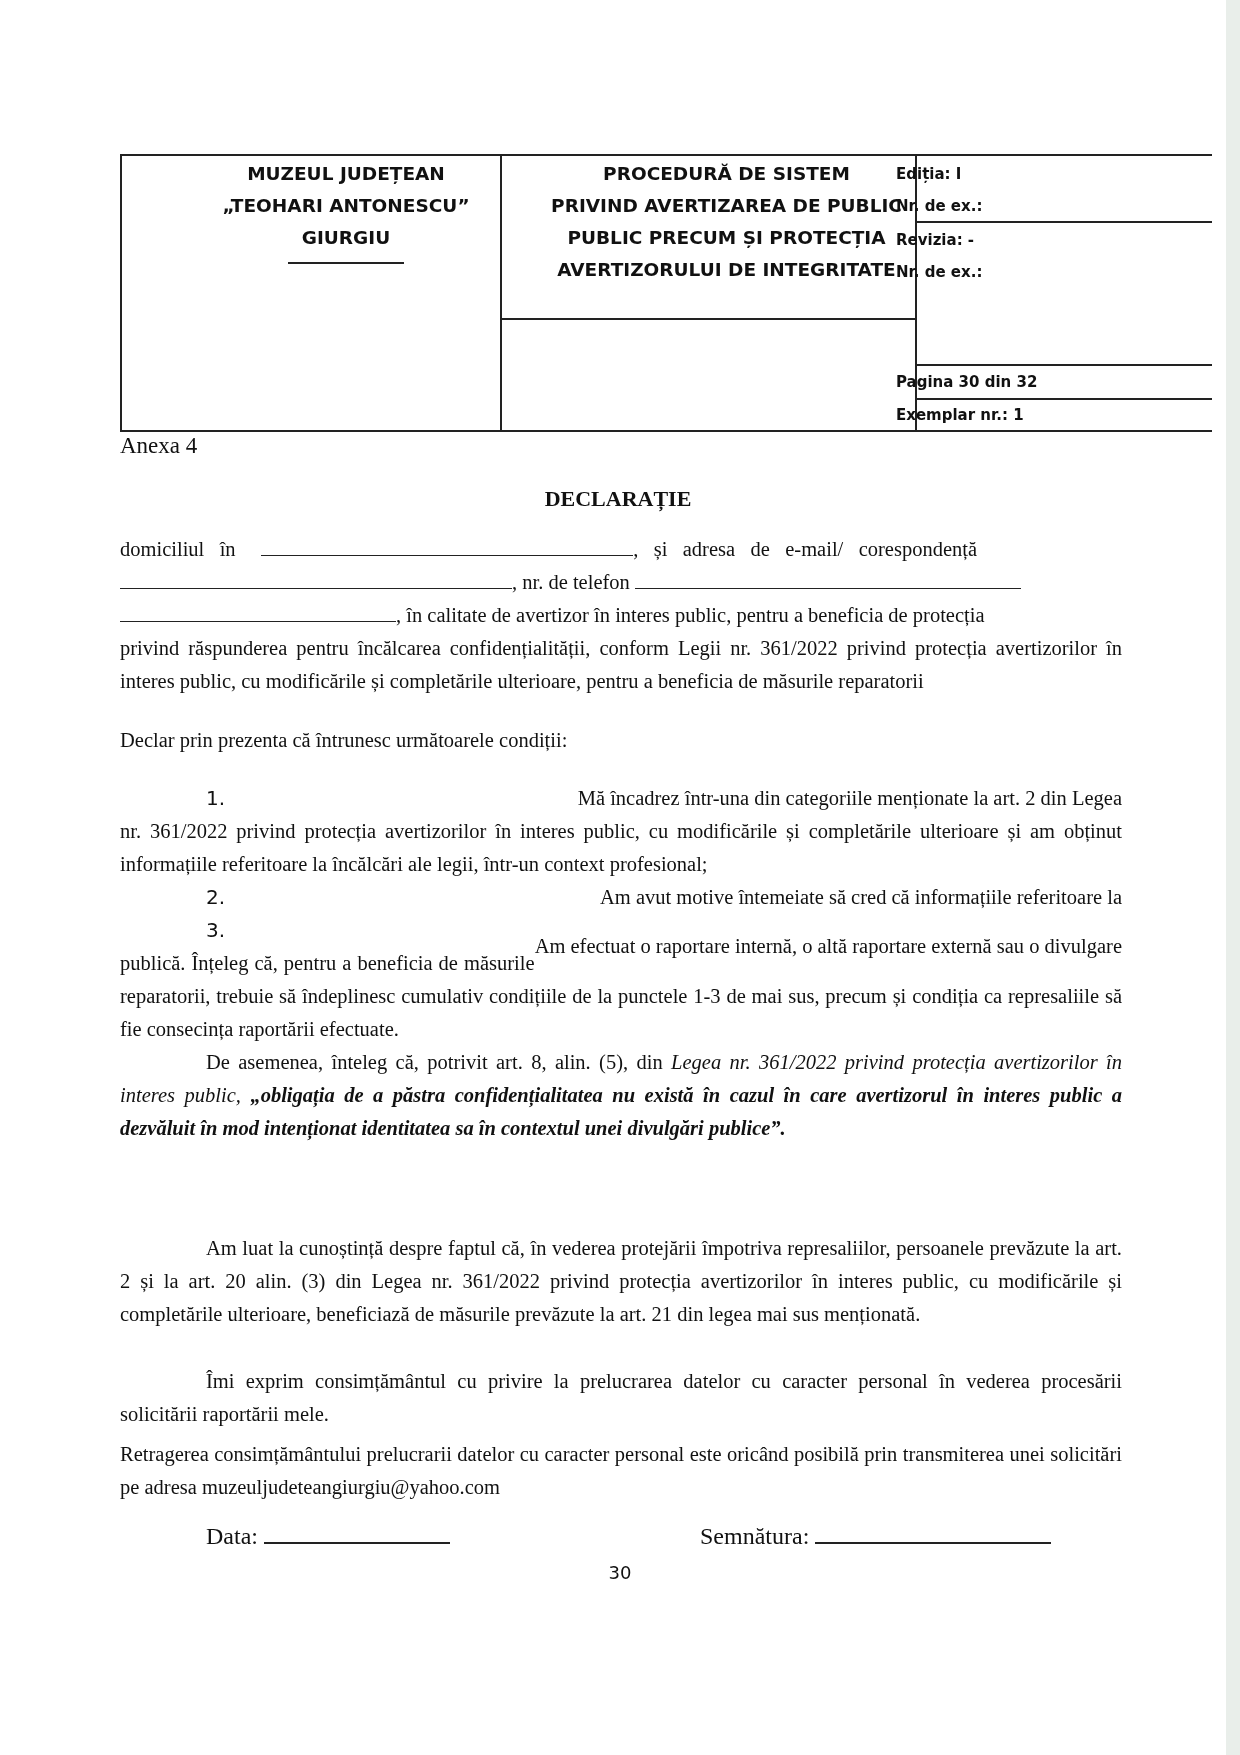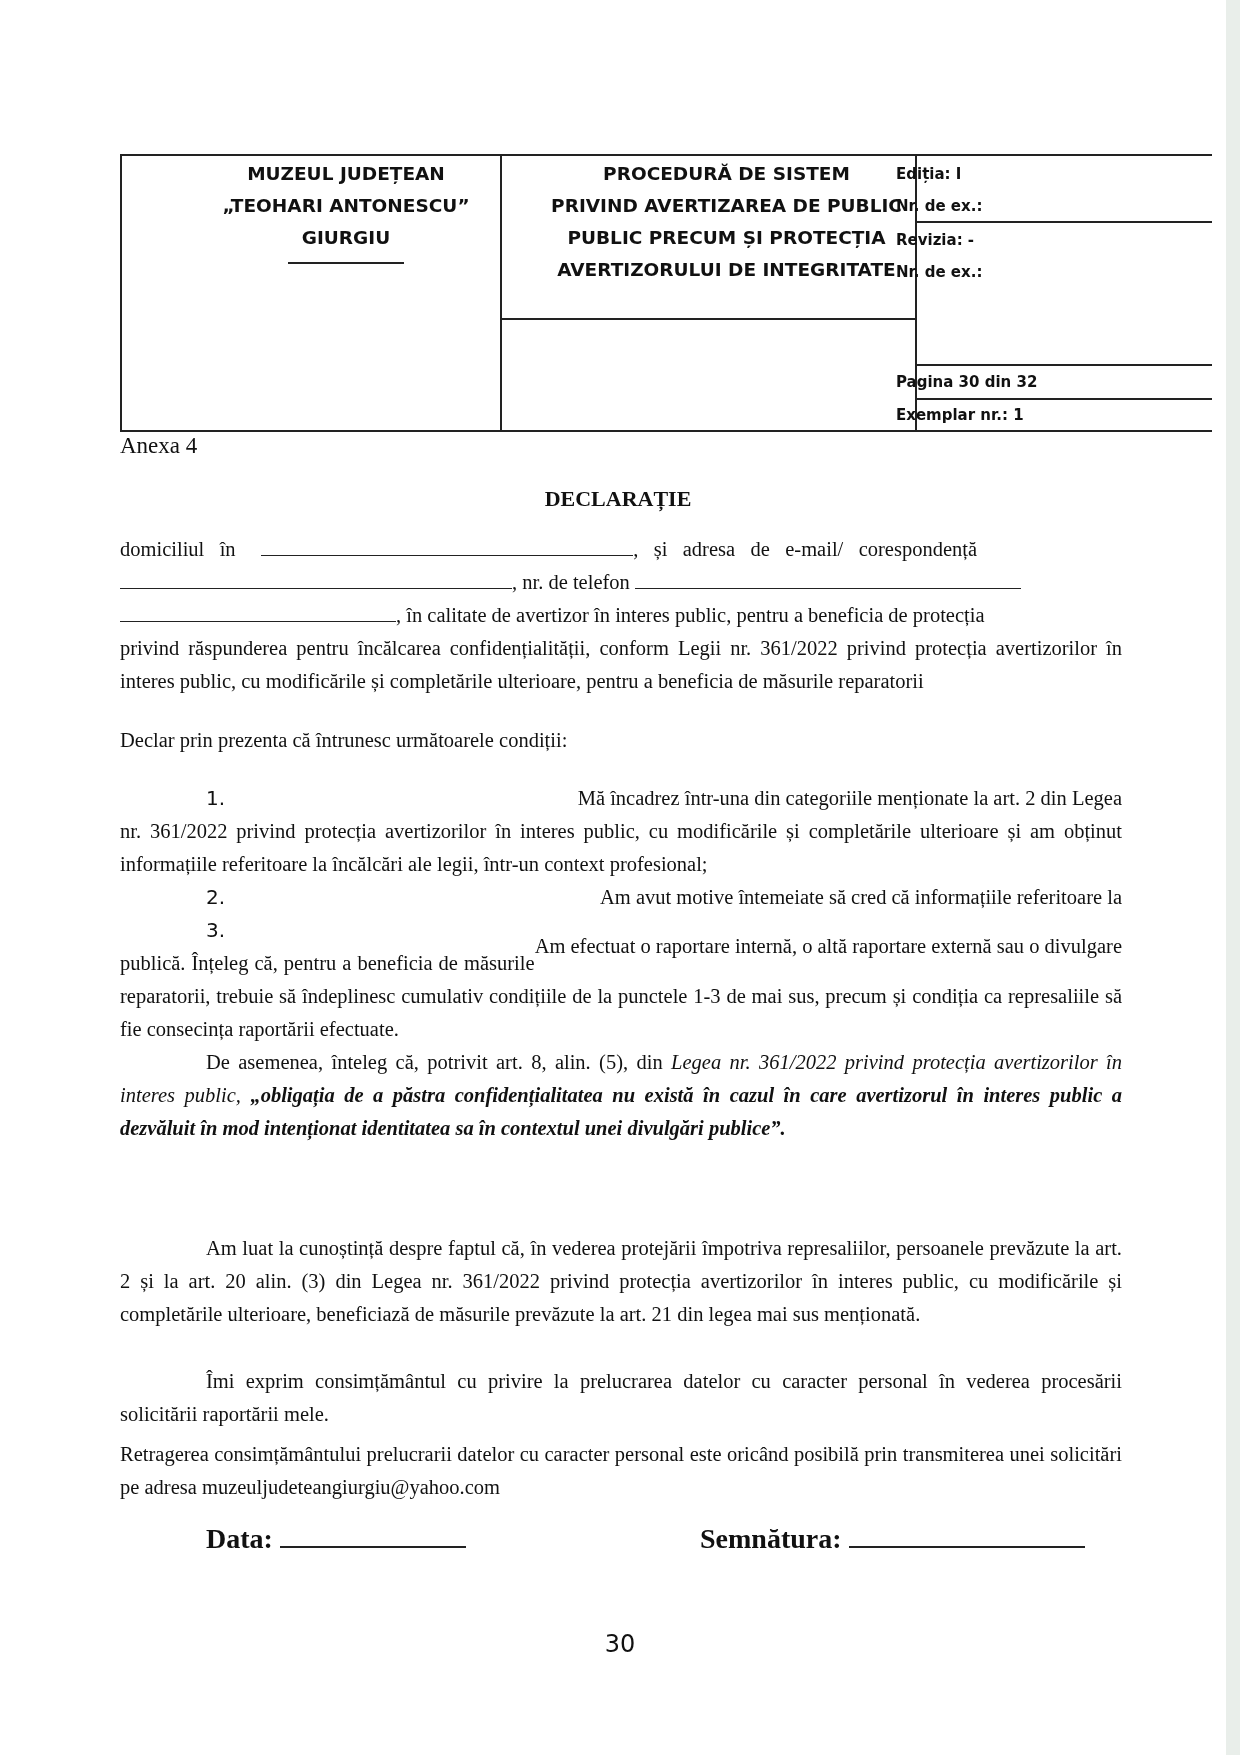--- a/index.html
+++ b/index.html
@@ -17,22 +17,22 @@
     .dash { display: block; margin: 8px auto 0; width: 116px; height: 2px; background: #222; }
     .anexa { position: absolute; left: 120px; top: 433px; font-size: 23px; }
     .title { position: absolute; left: 0; width: 1236px; top: 486px; text-align: center; font-weight: bold; font-size: 22px; }
     .body { position: absolute; left: 120px; width: 1002px; font-size: 20.5px; line-height: 33px; }
     .para { margin: 0; text-align: justify; }
     .ind { text-indent: 86px; }
     .blank { display: inline-block; border-bottom: 1.5px solid #222; height: 18px; vertical-align: baseline; }
     .num { font-family: "DejaVu Sans", sans-serif; font-size: 20px; }
     .it { font-style: italic; }
     .bi { font-style: italic; font-weight: bold; }
-    .sig { position: absolute; top: 1523px; font-weight: bold; font-size: 28px; }
-    .pgnum { position: absolute; top: 1630px; left: 0; width: 1240px; text-align: center; font-family: "DejaVu Sans", sans-serif; font-size: 24px; }
+    .sig { position: absolute; top: 1523px; font-weight: normal; font-size: 24px; }
+    .pgnum { position: absolute; top: 1562px; left: 0; width: 1240px; text-align: center; font-family: "DejaVu Sans", sans-serif; font-size: 18px; }
   </style>
 </head>
 <body>
 
 <div class="edge"></div>
 
 <div class="hdr">
   <div class="line" style="left:0;top:0;width:1092px;height:2px;"></div>
   <div class="line" style="left:0;top:0;width:2px;height:278px;"></div>
   <div class="line" style="left:380px;top:0;width:2px;height:278px;"></div>

